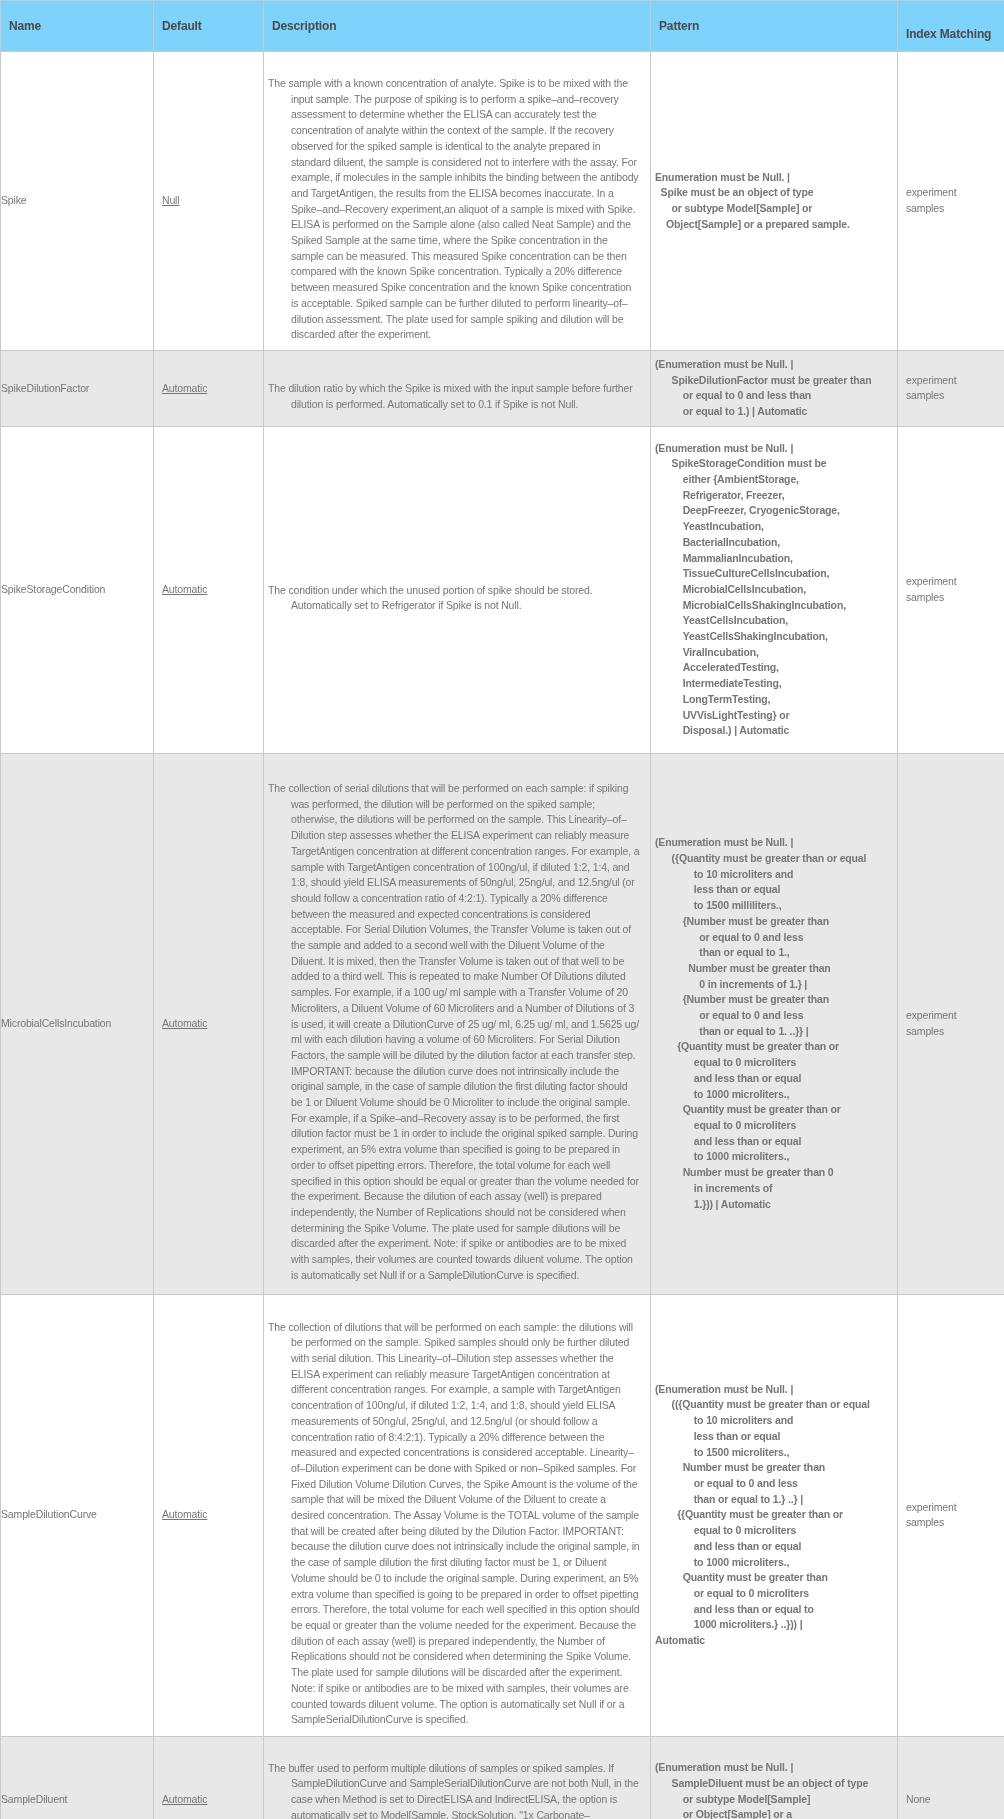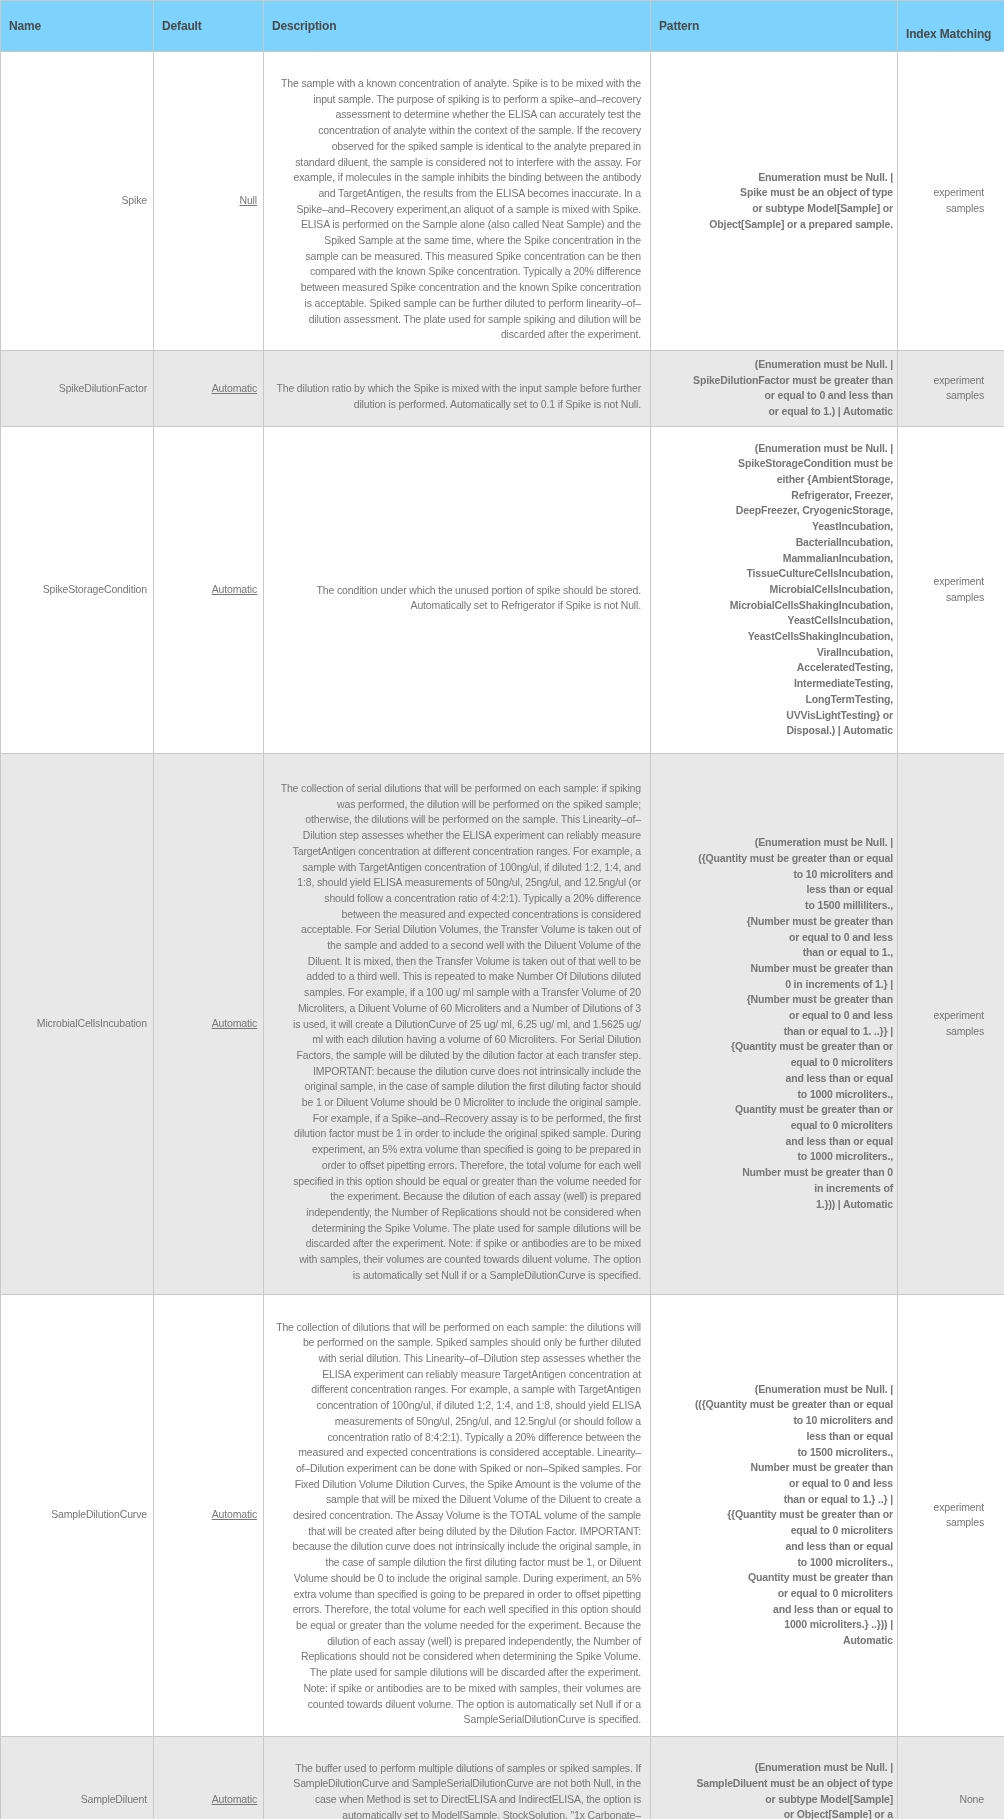--- a/index.html
+++ b/index.html
@@ -21,21 +21,20 @@
   col.c-pattern{width:247px;}
   col.c-index{width:107px;}
 
   th,td{
     border:1px solid #c9c9c9;
     vertical-align:middle;
     font-size:10.5px;
     letter-spacing:-0.15px;
     color:#767676;
     line-height:15.7px;
-    text-align:right;
   }
   thead th{
     background:#7dd3fc;
     color:#4a4a4a;
     font-size:12px;
     font-weight:bold;
     text-align:left;
     padding:9px 8px;
     line-height:15px;
     vertical-align:middle;

